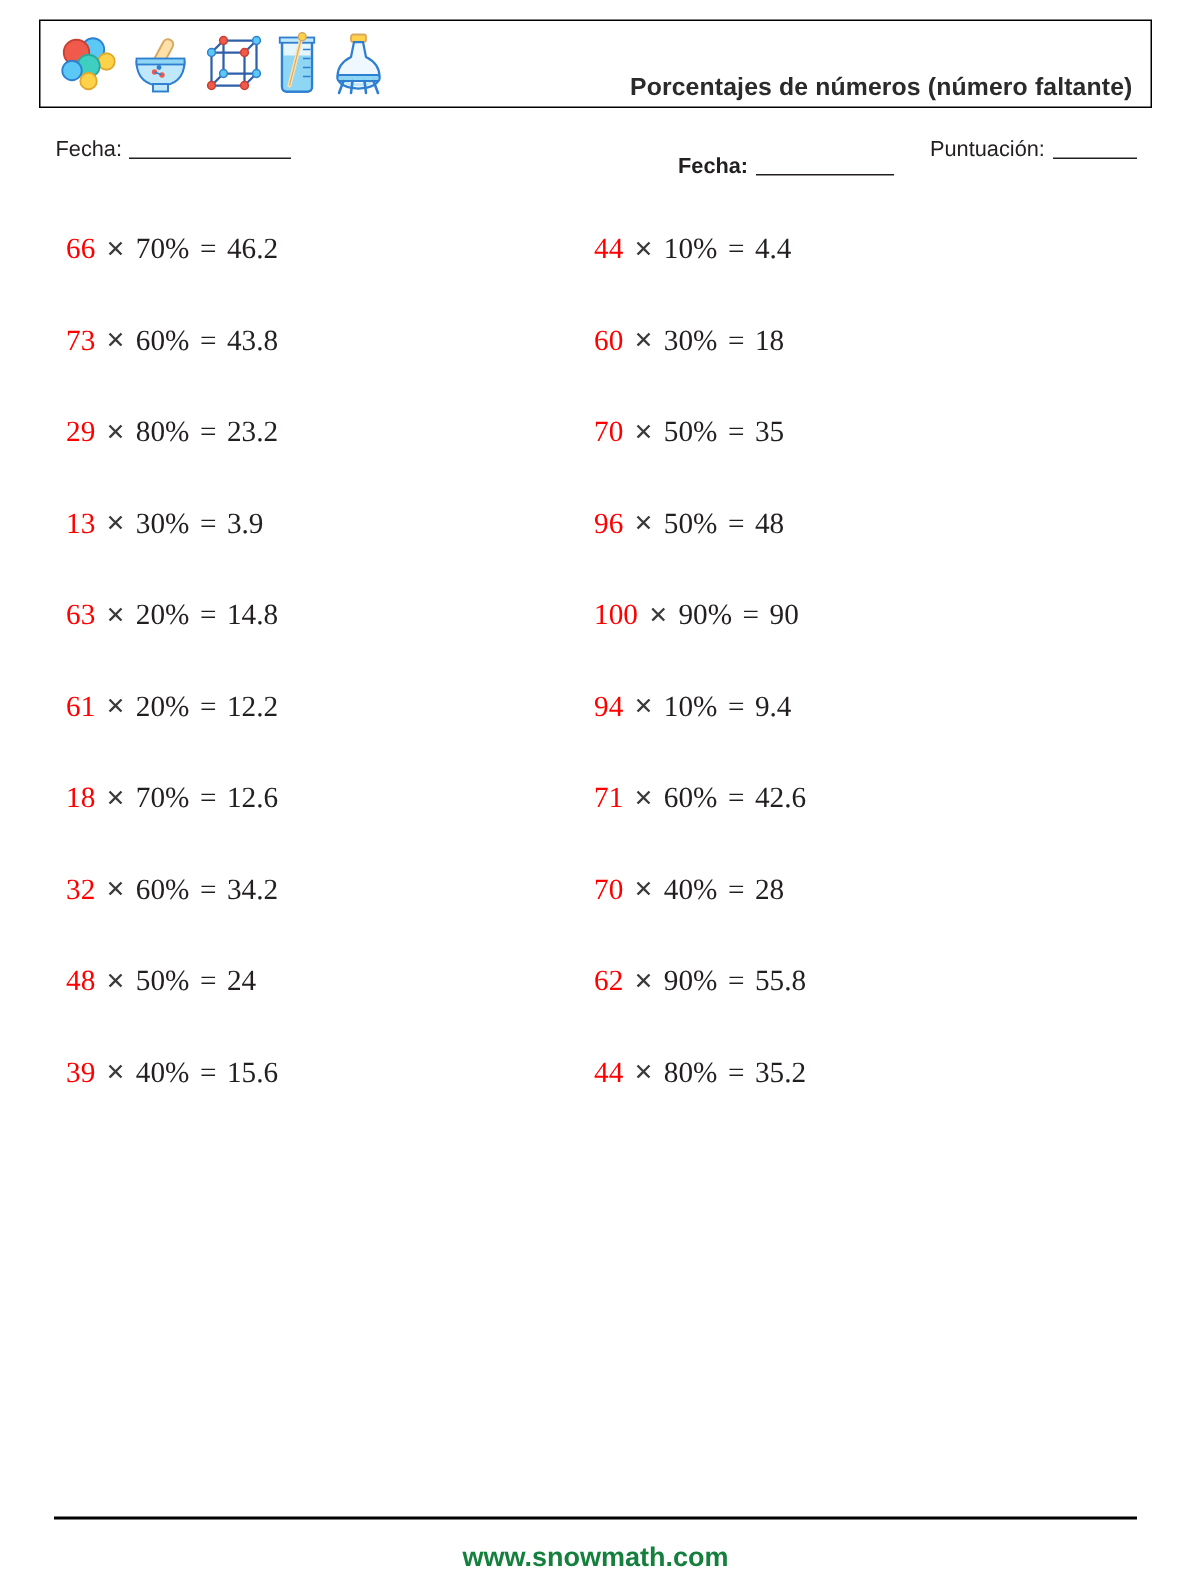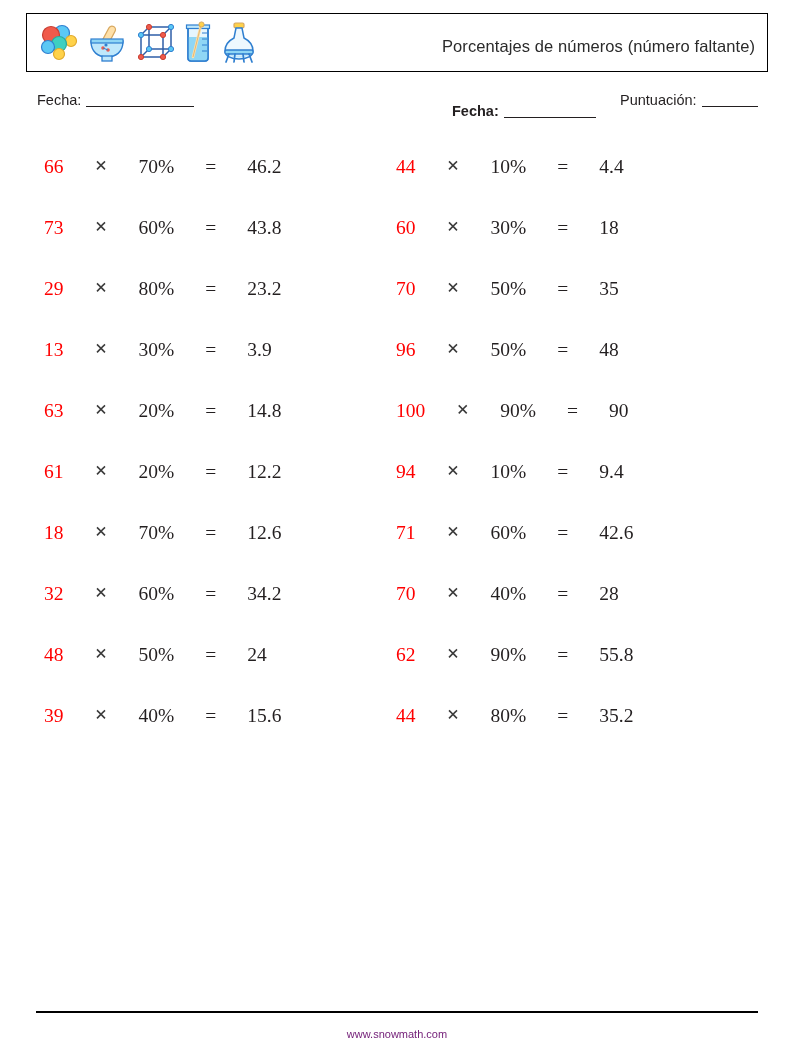--- a/index.html
+++ b/index.html
@@ -32,26 +32,26 @@
     top: 5px;
     height: 48px;
     display: flex;
     align-items: center;
     gap: 4px;
   }
   .header-icons svg { display: block; }
   .header-title {
     position: absolute;
     right: 12px;
-    top: 4px;
+    top: 16px;
     height: 56px;
     display: flex;
     align-items: center;
     font-size: 16.5px;
-    font-weight: 400;
+    font-weight: 700;
     color: #2b2b2b;
     letter-spacing: 0.1px;
     white-space: nowrap;
   }
 
   
   .meta-row {
     position: absolute;
     left: 0;
     top: 92px;
@@ -92,21 +92,20 @@
   .col-right { left: 396px; width: 340px; }
 
   .problem {
     height: 61px;
     display: flex;
     align-items: center;
     font-size: 19.5px;
     color: #231f20;
     white-space: nowrap;
     font-family: "Liberation Serif", serif;
-    gap: 24px;
   }
   .problem .num-red {
     color: #ff0000;
   }
   .problem .tok {
     margin-right: 7px;
   }
   .problem .tok:last-child { margin-right: 0; text-align: center; }
   .problem .times {
     font-family: "DejaVu Sans", sans-serif;
@@ -123,23 +122,23 @@
     top: 1011px;
     width: 722px;
     border-top: 2px solid #000000;
   }
   .footer-text {
     position: absolute;
     left: 0;
     top: 1028px;
     width: 794px;
     text-align: center;
-    font-size: 11px;
-    font-weight: normal;
-    color: #701a75;
+    font-size: 18px;
+    font-weight: bold;
+    color: #15803d;
   }
 </style>
 </head>
 <body>
 
 <div class="header-box">
 
   <div class="header-icons">
 
     <span>

